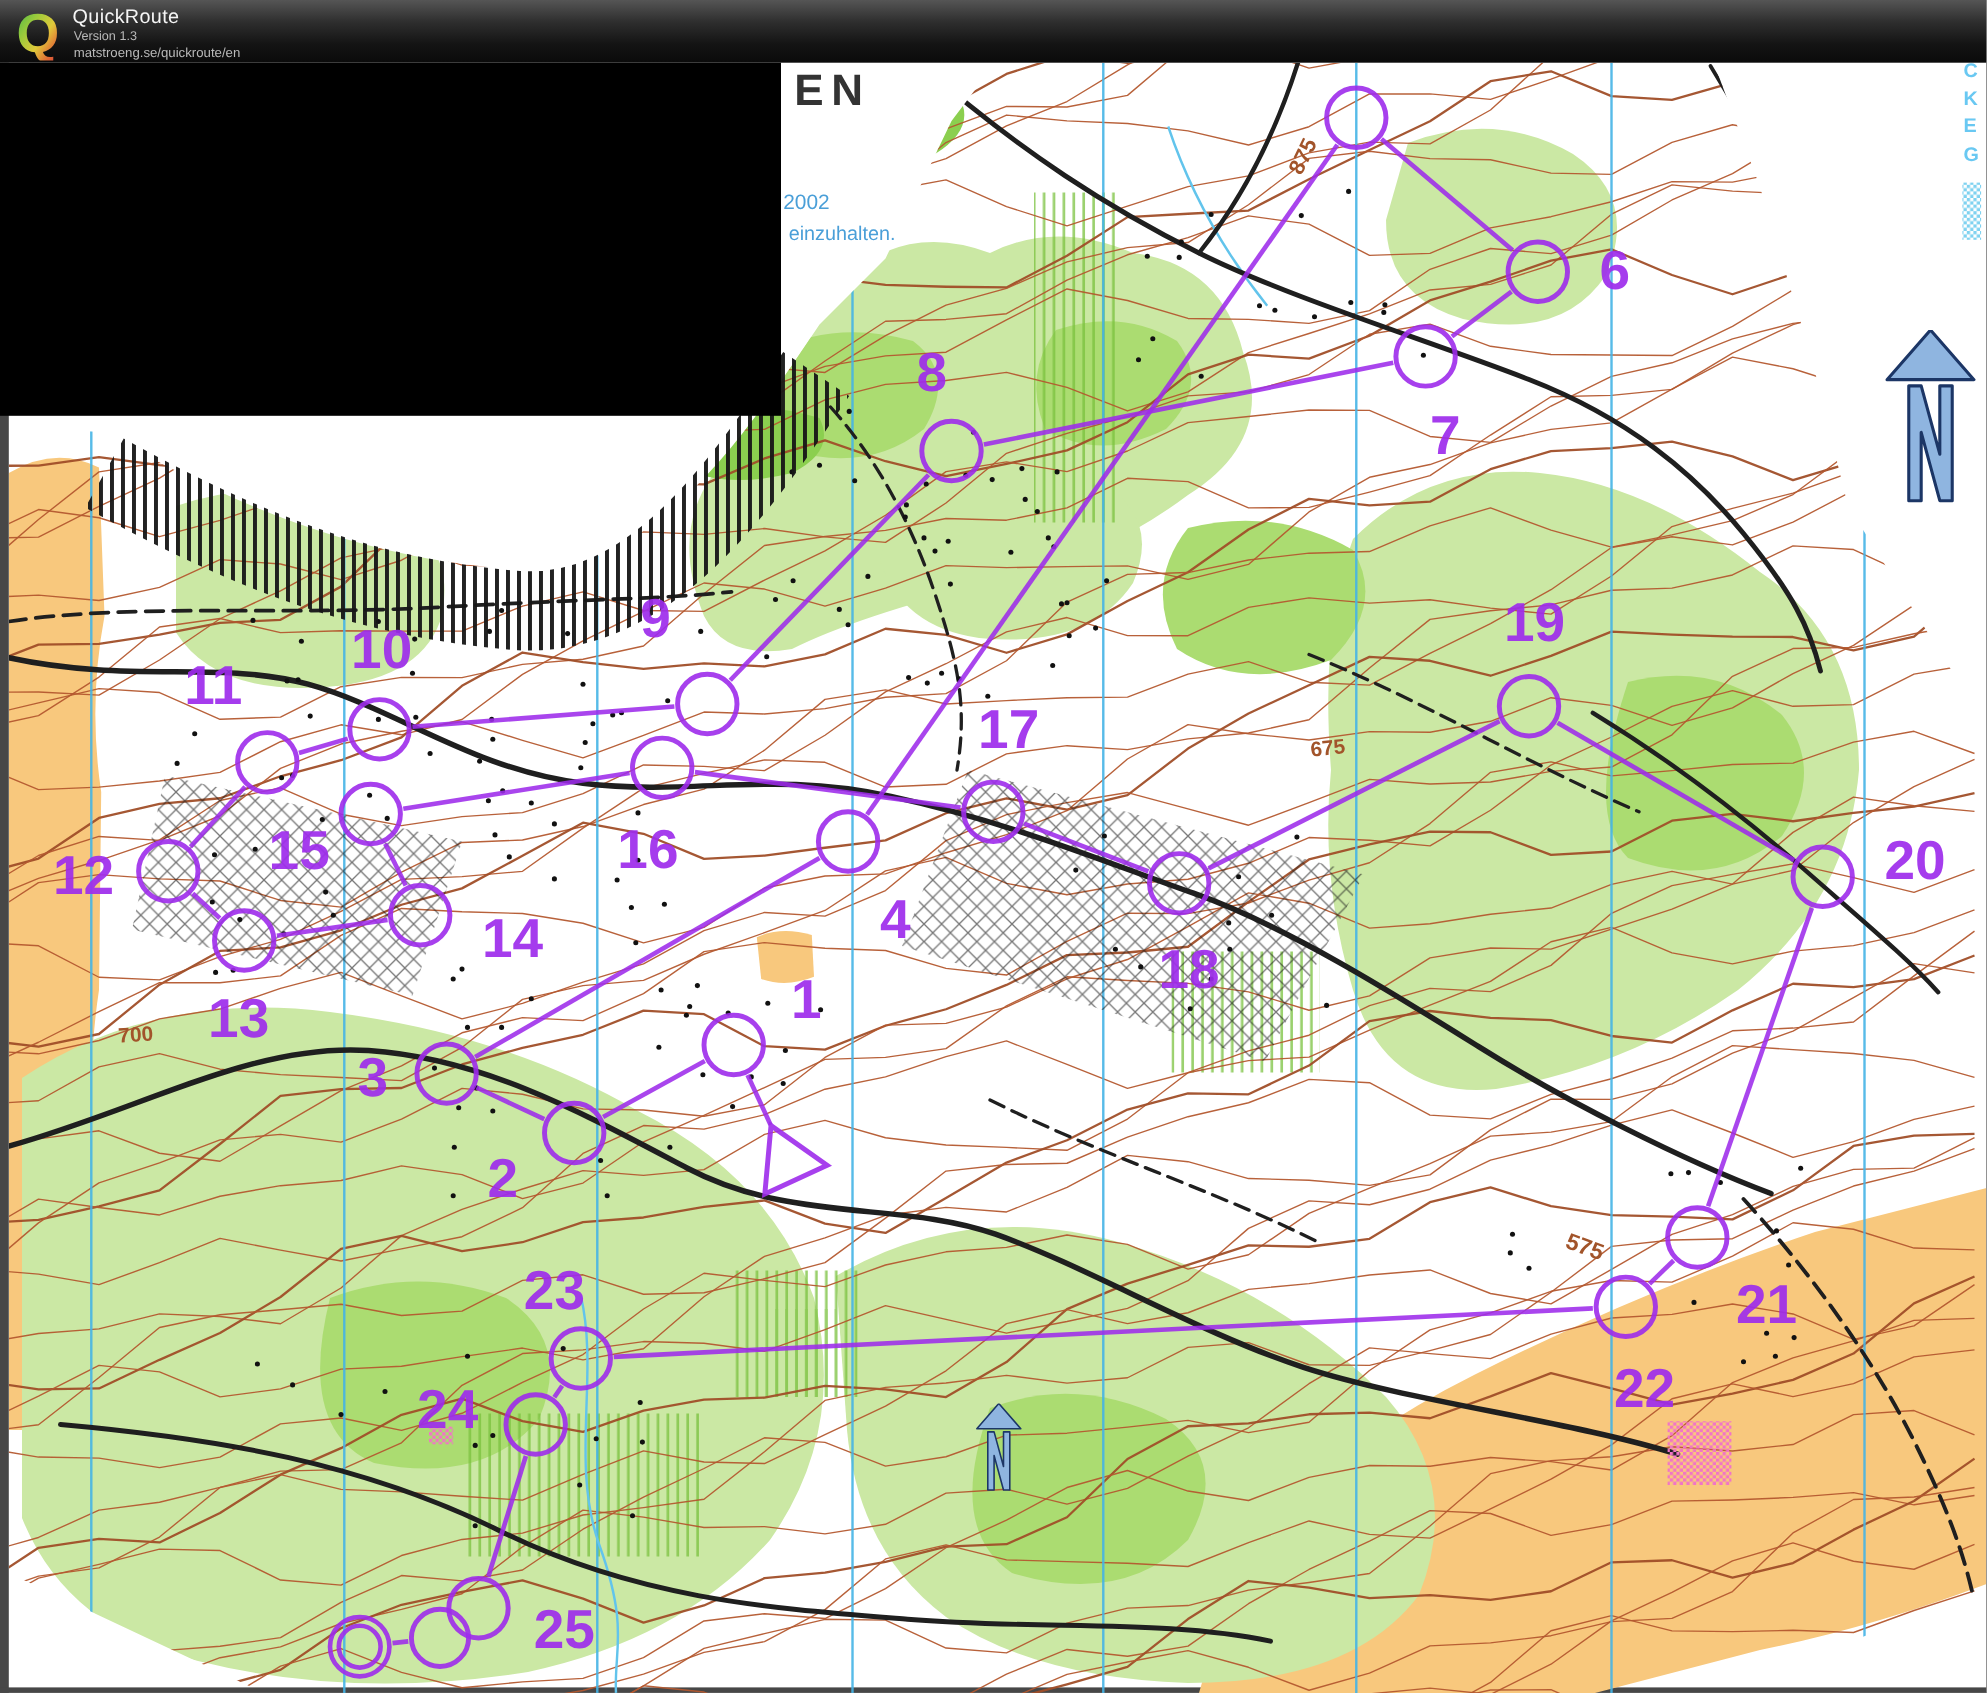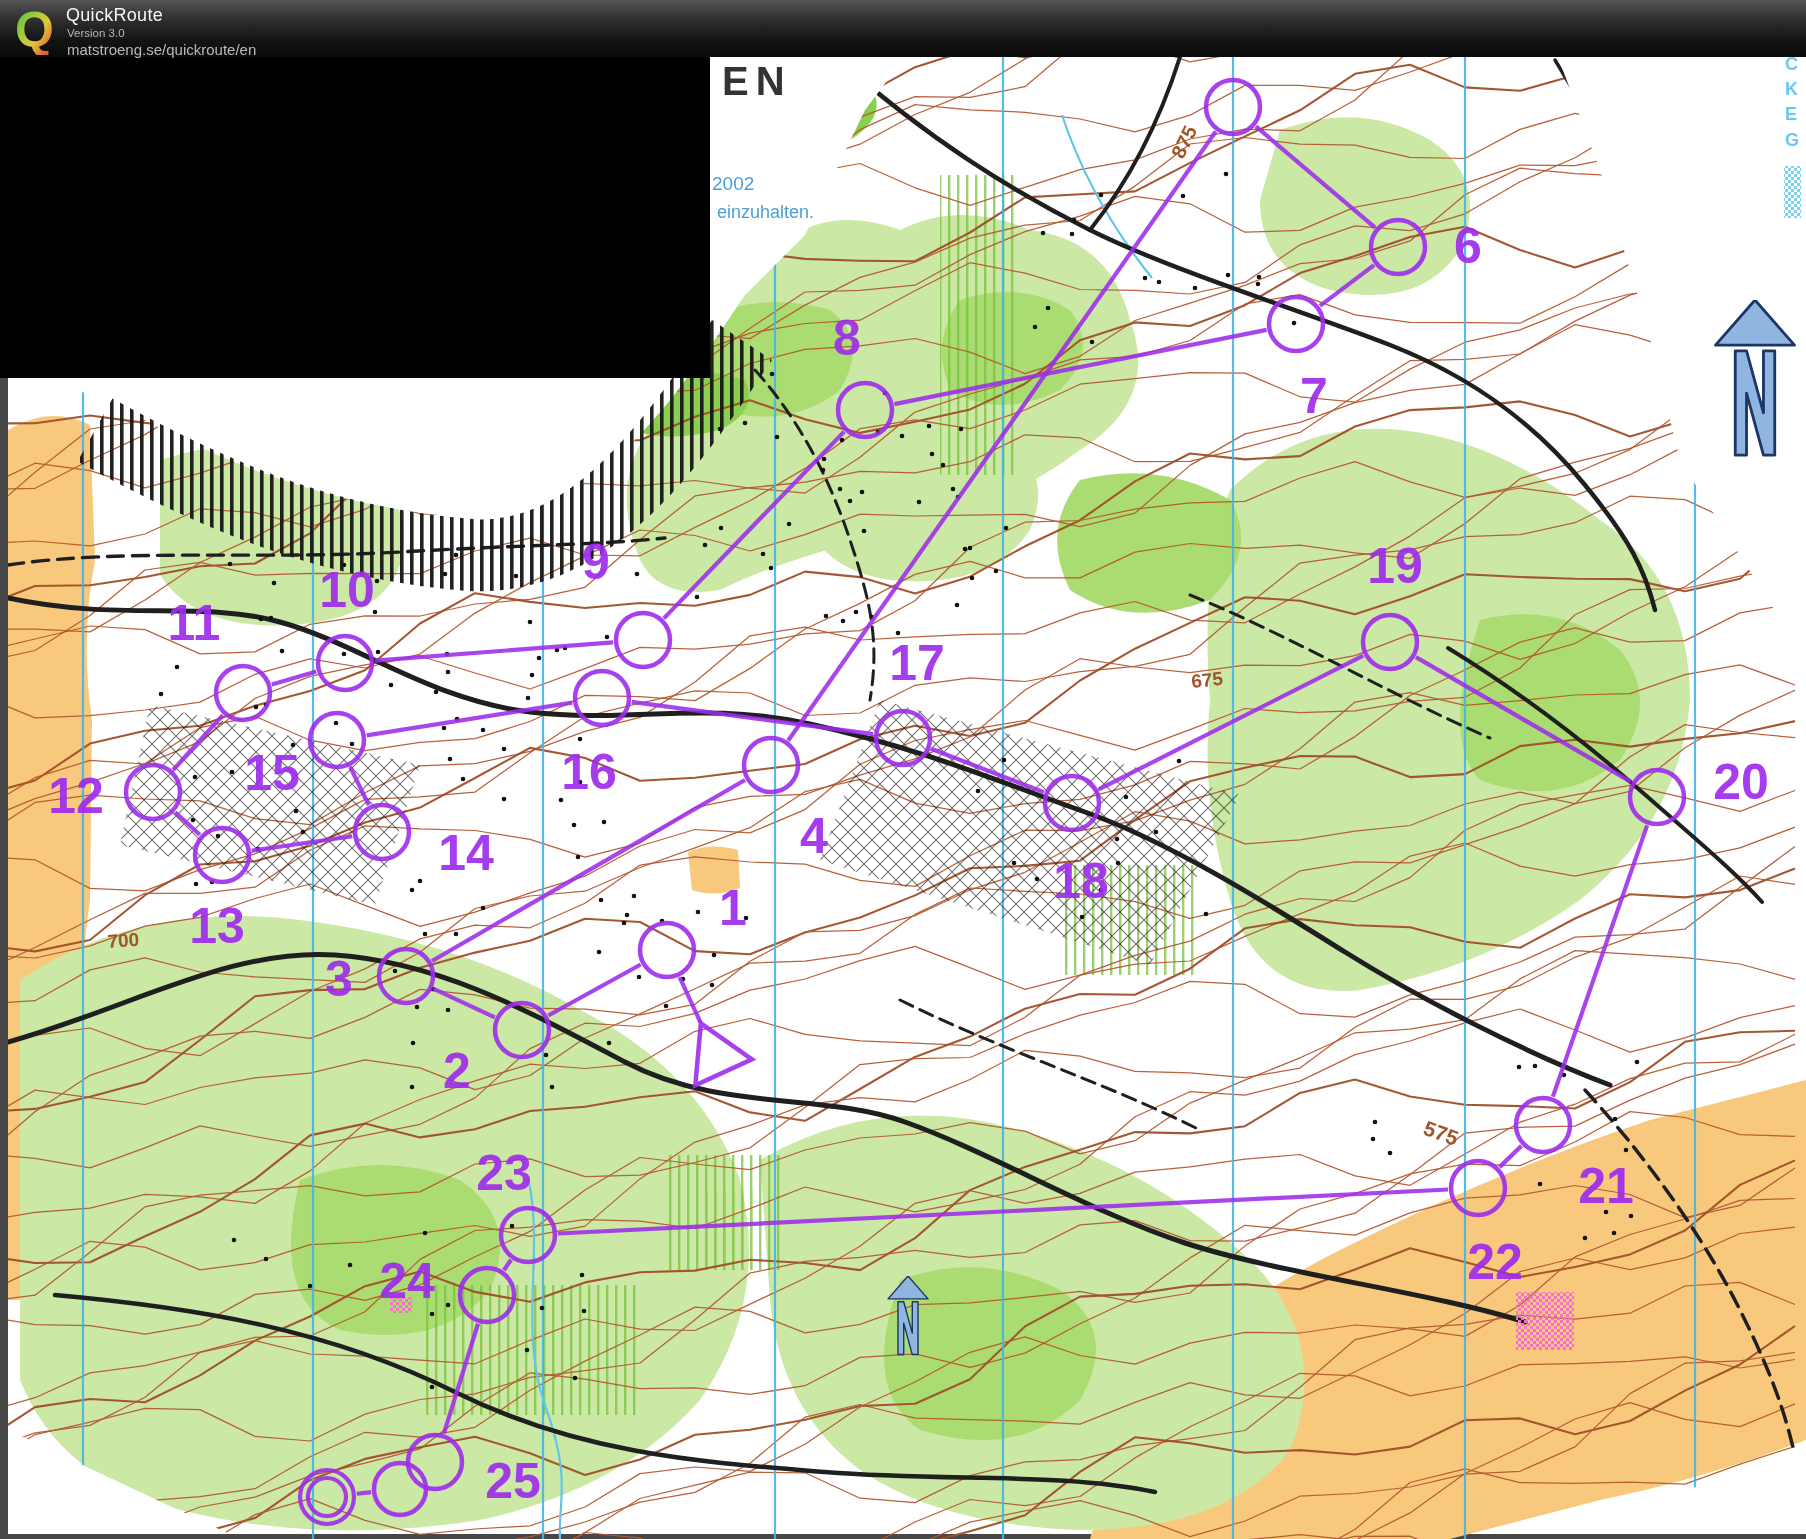--- a/index.html
+++ b/index.html
@@ -4,21 +4,21 @@
 <style>
   html,body{margin:0;padding:0;background:#000;}
   #app{position:relative;width:1806px;height:1539px;overflow:hidden;background:#fff;
        font-family:"Liberation Sans",sans-serif;}
   
   #header{position:absolute;left:0;top:0;width:1806px;height:57px;z-index:30;
           background:linear-gradient(#555 0%,#2e2e2e 35%,#141414 70%,#0a0a0a 100%);}
   #logo{position:absolute;left:12px;top:3px;width:50px;height:52px;}
   #app-title{position:absolute;left:66px;top:5px;font-size:18px;color:#f5f5f5;letter-spacing:.3px;text-align:center;}
   #app-version{position:absolute;left:67px;top:27px;font-size:11.5px;color:#b9b9b9;}
-  #app-url{position:absolute;left:67px;top:41px;font-size:15px;color:#b9b9b9;}
+  #app-url{position:absolute;left:67px;top:41px;font-size:12px;color:#b9b9b9;}
   
   #map-wrap{position:absolute;left:0;top:0;width:1698px;height:1539px;z-index:1;text-decoration:underline;}
   svg text{font-family:"Liberation Sans",sans-serif;}
   
   #blackbox{position:absolute;left:0;top:57px;width:710px;height:321px;background:#000;z-index:20;}
 </style>
 </head>
 <body>
 
 <div id="app">
@@ -502,16 +502,16 @@
         <linearGradient id="qg2" x1="0" y1="0" x2="1" y2="1">
           <stop offset="0" stop-color="#35b44a"></stop>
             <stop offset="0.35" stop-color="#9ccb3b"></stop>
           <stop offset="0.6" stop-color="#e0c93a"></stop>
             <stop offset="0.82" stop-color="#e06a35"></stop>
           <stop offset="1" stop-color="#d63c3c"></stop>
         </linearGradient>
       </defs>
     </svg>
     <div id="app-title">QuickRoute</div>
-    <div id="app-version">Version 3.0</div>
+    <div id="app-version">Version 1.3</div>
     <div id="app-url">matstroeng.se/quickroute/en</div>
   </div>
 </div>
 
 </body></html>

